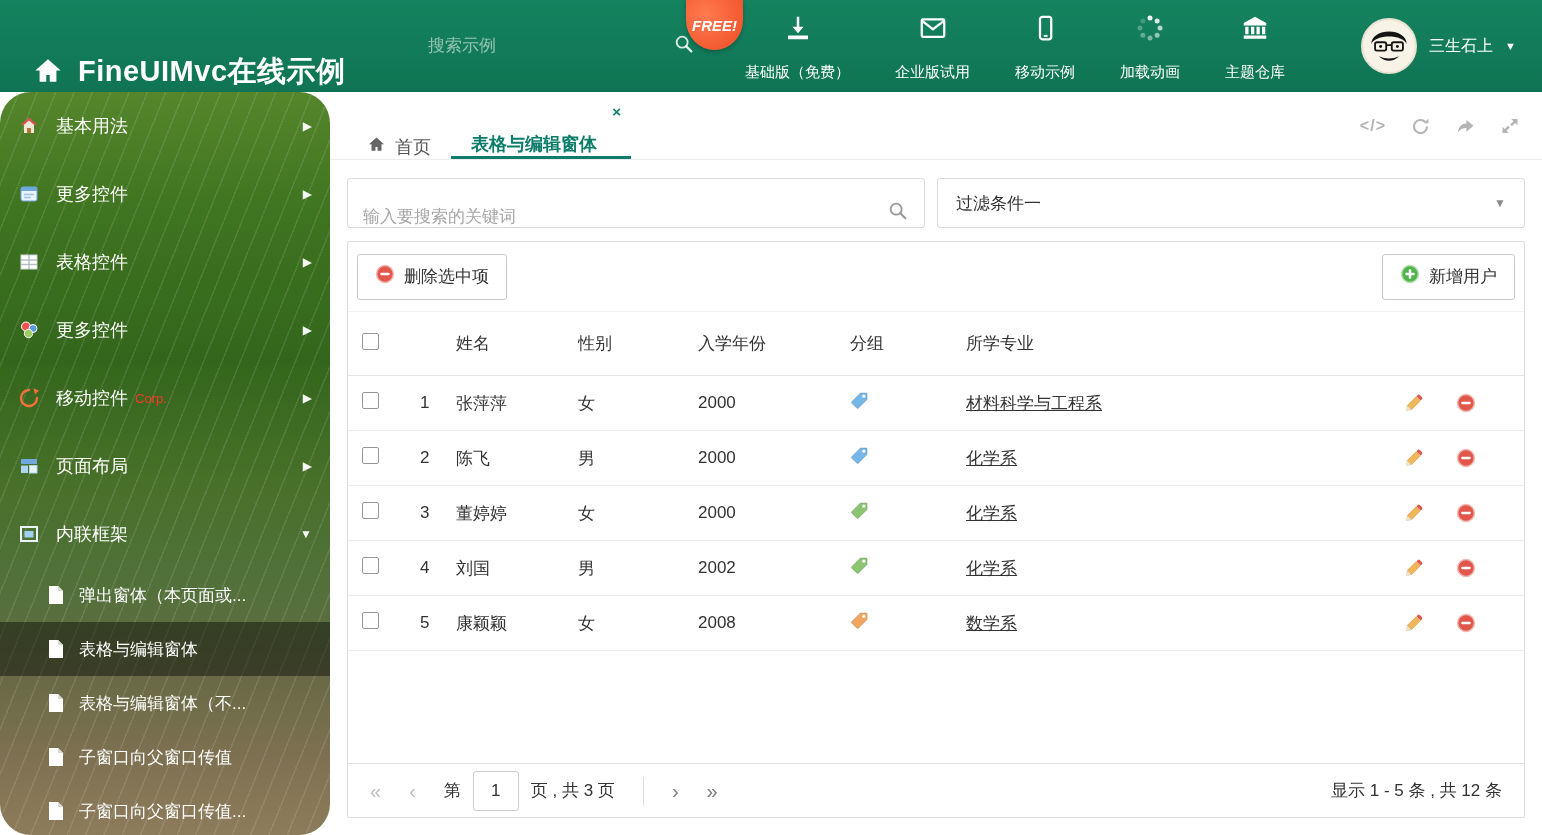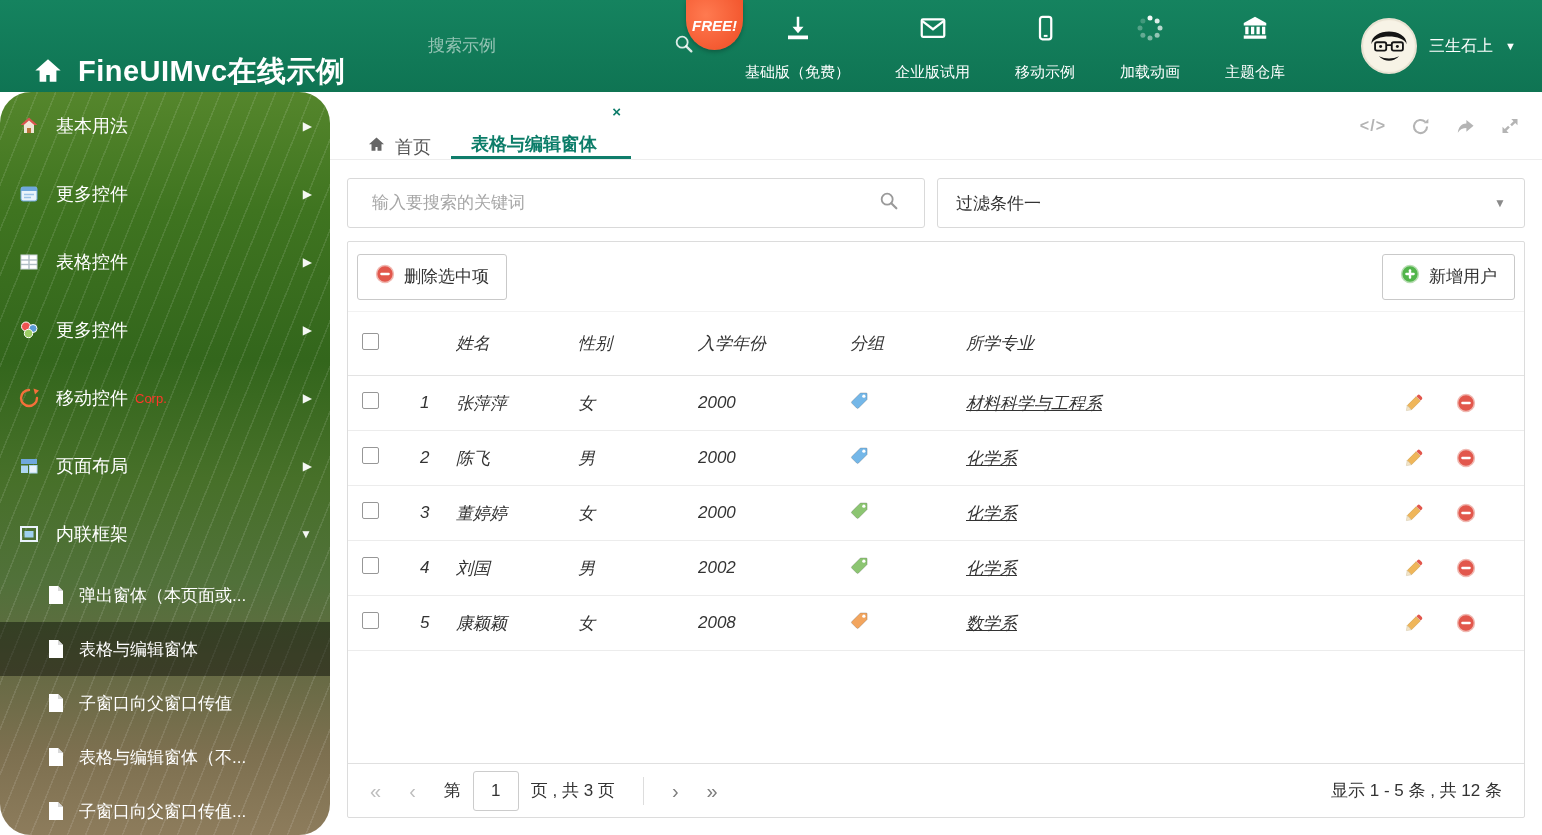--- a/index.html
+++ b/index.html
@@ -45,32 +45,32 @@
   .main { position:absolute; left:330px; top:92px; width:1212px; height:743px; background:#fff; display:flex; flex-direction:column; }
   .tabstrip { height:68px; flex:none; display:flex; align-items:stretch; padding-left:17px; border-bottom:1px solid #ededed; position:relative; }
   .tab { display:flex; align-items:flex-end; gap:9px; padding:0 20px; font-size:18px; color:#555; cursor:pointer; position:relative; }
   .tab.active { color:#0c7d69; font-weight:bold; border-bottom:3px solid #0f7d6b; padding-right:34px; }
   .tab-close { position:absolute; top:11px; right:10px; font-size:15px; color:#0f7d6b; font-weight:bold; cursor:pointer; }
   .tab-tools { position:absolute; right:22px; top:0; height:68px; display:flex; align-items:center; gap:24px; color:#b4b4b4; }
   .ttool { cursor:pointer; display:flex; align-items:center; }
   .code-icon { font-size:16px; font-weight:bold; letter-spacing:1px; }
 
   .filter-row { margin:18px 17px 0; display:flex; gap:12px; flex:none; }
-  .search-box { width:578px; height:50px; border:1px solid #d9d9d9; border-radius:3px; display:flex; align-items:center; padding:0 24px; background:#fff; }
+  .search-box { width:578px; height:50px; border:1px solid #d9d9d9; border-radius:3px; display:flex; align-items:flex-end; padding:0 15px; background:#fff; }
   .search-box input { flex:1; border:none; outline:none; font-size:17px; color:#333; }
   .search-box input::placeholder { color:#a6a6a6; }
   .select-box { flex:1; height:50px; border:1px solid #d9d9d9; border-radius:3px; display:flex; align-items:center; justify-content:space-between; padding:0 18px; cursor:pointer; background:#fff; }
   .caret-g { color:#8a8a8a; font-size:12px; }
 
   .panel { margin:13px 17px 0; height:577px; border:1px solid #dcdcdc; border-radius:2px; display:flex; flex-direction:column; background:#fff; }
   .toolbar { height:70px; flex:none; display:flex; align-items:center; padding:0 9px; border-bottom:1px solid #f2f2f2; }
   .btn { display:flex; align-items:center; gap:9px; height:46px; padding:0 17px; background:#fff; border:1px solid #c9c9c9; border-radius:3px; font-size:17px; color:#333; cursor:pointer; font-family:inherit; }
   .btn-add { margin-left:auto; }
 
-  .grid-row { display:grid; grid-template-columns:46px 48px 122px 120px 152px 116px 1fr 48px 56px; align-items:center; padding-left:14px; padding-right:30px;font-style:italic; }
+  .grid-row { display:grid; grid-template-columns:46px 48px 122px 120px 152px 116px 1fr 48px 56px; align-items:center; padding-left:14px; padding-right:30px; }
   .thead { height:64px; flex:none; border-bottom:1px solid #e3e3e3; color:#333; }
   .trow { height:55px; border-bottom:1px solid #ececec; }
   .cell { overflow:hidden; white-space:nowrap; }
   .idx { padding-left:12px; }
   .checkbox { display:inline-block; width:17px; height:17px; border:1px solid #979797; border-radius:2px; background:#fff; cursor:pointer; }
   .major-link { color:#333; text-decoration:underline; cursor:pointer; }
   .act { display:flex; justify-content:center; }
   .act svg { cursor:pointer; }
   .tfiller { flex:1; }
 
@@ -288,30 +288,30 @@
         </span>
         <span>表格与编辑窗体</span>
       </div>
       <div class="sub-item">
         <span class="f-icon">
           <svg width="16" height="20" viewBox="0 0 16 20">
               <path d="M1 1h9l5 5v13H1z" fill="#fff"></path>
               <path d="M10 1v5h5z" fill="#d9d9d9"></path>
             </svg>
         </span>
-        <span>子窗口向父窗口传值</span>
+        <span>表格与编辑窗体（不...</span>
       </div>
       <div class="sub-item">
         <span class="f-icon">
           <svg width="16" height="20" viewBox="0 0 16 20">
               <path d="M1 1h9l5 5v13H1z" fill="#fff"></path>
               <path d="M10 1v5h5z" fill="#d9d9d9"></path>
             </svg>
         </span>
-        <span>表格与编辑窗体（不...</span>
+        <span>子窗口向父窗口传值</span>
       </div>
       <div class="sub-item">
         <span class="f-icon">
           <svg width="16" height="20" viewBox="0 0 16 20">
               <path d="M1 1h9l5 5v13H1z" fill="#fff"></path>
               <path d="M10 1v5h5z" fill="#d9d9d9"></path>
             </svg>
         </span>
         <span>子窗口向父窗口传值...</span>
       </div>

